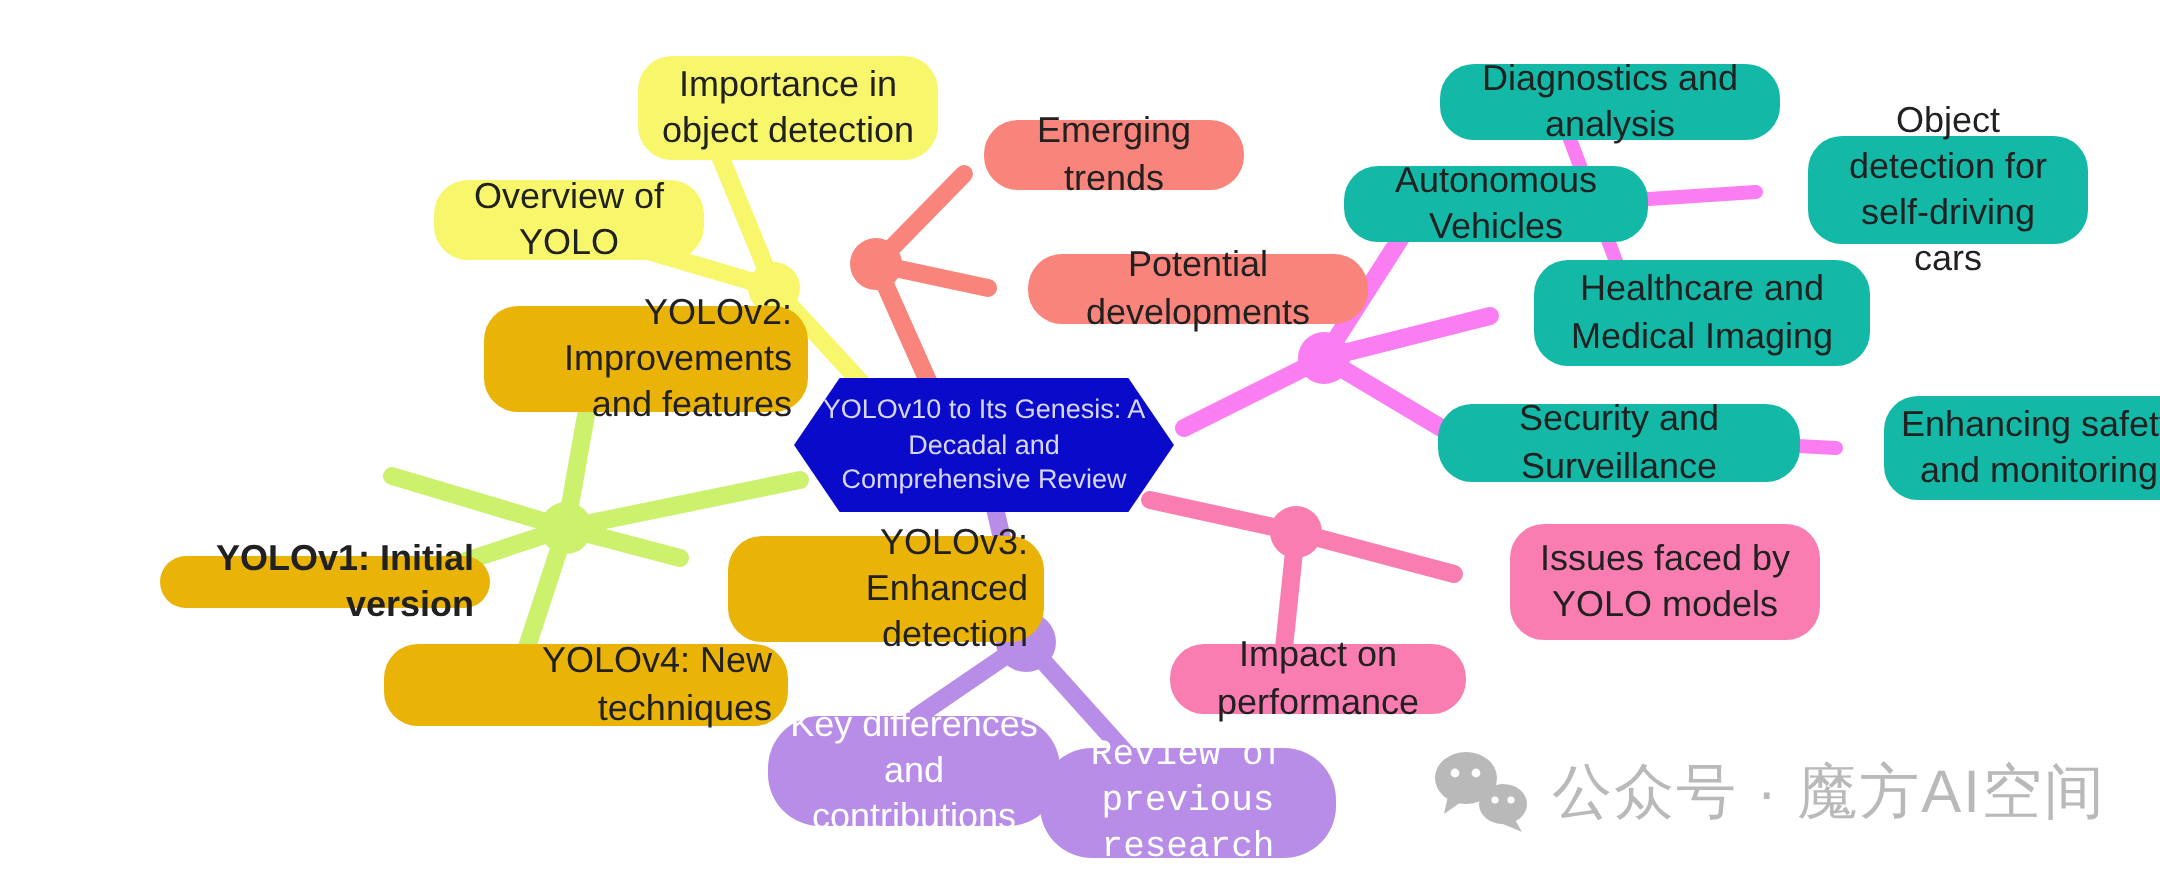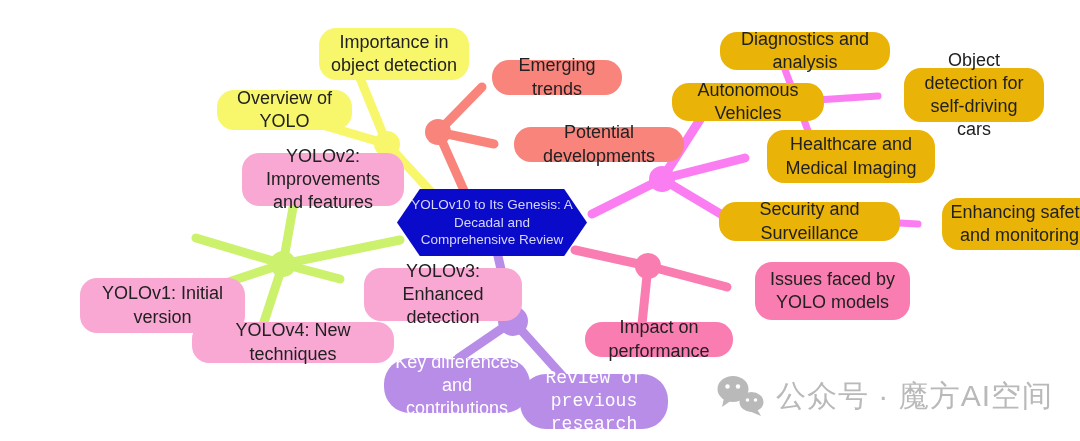--- a/index.html
+++ b/index.html
@@ -6,22 +6,22 @@
   body{font-family:"Liberation Sans","DejaVu Sans",sans-serif;}
   .canvas{position:relative;width:1080px;height:441px;background:#ffffff;overflow:hidden;}
   .edges{position:absolute;left:0;top:0;z-index:1;}
   .node{
     position:absolute;z-index:2;display:flex;align-items:center;justify-content:center;
     text-align:center;border-radius:17px;font-size:18px;line-height:1.28;color:#212121;
     padding:2px 8px;box-sizing:border-box;cursor:default;margin-left:32px;
   }
   .yellow{background:#f8f76c;}
   .salmon{background:#f8847c;}
-  .magenta{background:#eab308;}
-  .green{background:#f9a8d4;}
+  .magenta{background:#14b8a6;}
+  .green{background:#eab308;text-align:right;}
   .pink{background:#fa7db1;}
   .purple{background:#b88de8;color:#ffffff;border-radius:26px;}
   .center-node{
     position:absolute;z-index:3;left:397px;top:189px;width:190px;height:67px;
     background:#0a0aca;color:#d6d6f8;display:flex;align-items:center;justify-content:center;
     text-align:center;font-size:13.5px;line-height:1.3;
     clip-path:polygon(0% 50%,12% 0%,88% 0%,100% 50%,88% 100%,12% 100%);
     padding:0 14px;box-sizing:border-box;
   }
   .watermark{
@@ -94,21 +94,21 @@
   <div class="node salmon" style="left:482px;top:127px;width:170px;height:35px;">Potential developments</div>
 
   <div class="node magenta" style="left:688px;top:32px;width:170px;height:38px;">Diagnostics and analysis</div>
   <div class="node magenta" style="left:640px;top:83px;width:152px;height:38px;">Autonomous Vehicles</div>
   <div class="node magenta" style="left:872px;top:68px;width:140px;height:54px;">Object detection for self-driving cars</div>
   <div class="node magenta" style="left:735px;top:130px;width:168px;height:53px;">Healthcare and Medical Imaging</div>
   <div class="node magenta" style="left:687px;top:202px;width:181px;height:39px;">Security and Surveillance</div>
   <div class="node magenta" style="left:910px;top:198px;width:155px;height:52px;">Enhancing safety and monitoring</div>
 
   <div class="node green" style="left:210px;top:153px;width:162px;height:53px;">YOLOv2: Improvements and features</div>
-  <div class="node green" style="left:48px;top:278px;width:165px;height:55px;">YOLOv1: Initial version</div>
+  <div class="node green" style="left:48px;top:278px;width:165px;height:26px;font-weight:bold;">YOLOv1: Initial version</div>
   <div class="node green" style="left:160px;top:322px;width:202px;height:41px;">YOLOv4: New techniques</div>
   <div class="node green" style="left:332px;top:268px;width:158px;height:53px;">YOLOv3: Enhanced detection</div>
 
   <div class="node pink" style="left:723px;top:262px;width:155px;height:58px;">Issues faced by YOLO models</div>
   <div class="node pink" style="left:553px;top:322px;width:148px;height:35px;">Impact on performance</div>
 
   <div class="node purple" style="left:352px;top:358px;width:146px;height:55px;">Key differences and contributions</div>
   <div class="node purple" style="left:488px;top:374px;width:148px;height:55px;font-family:Liberation Mono, monospace;">Review of previous research</div>
 
   <div class="center-node">YOLOv10 to Its Genesis: A Decadal and Comprehensive Review</div>

